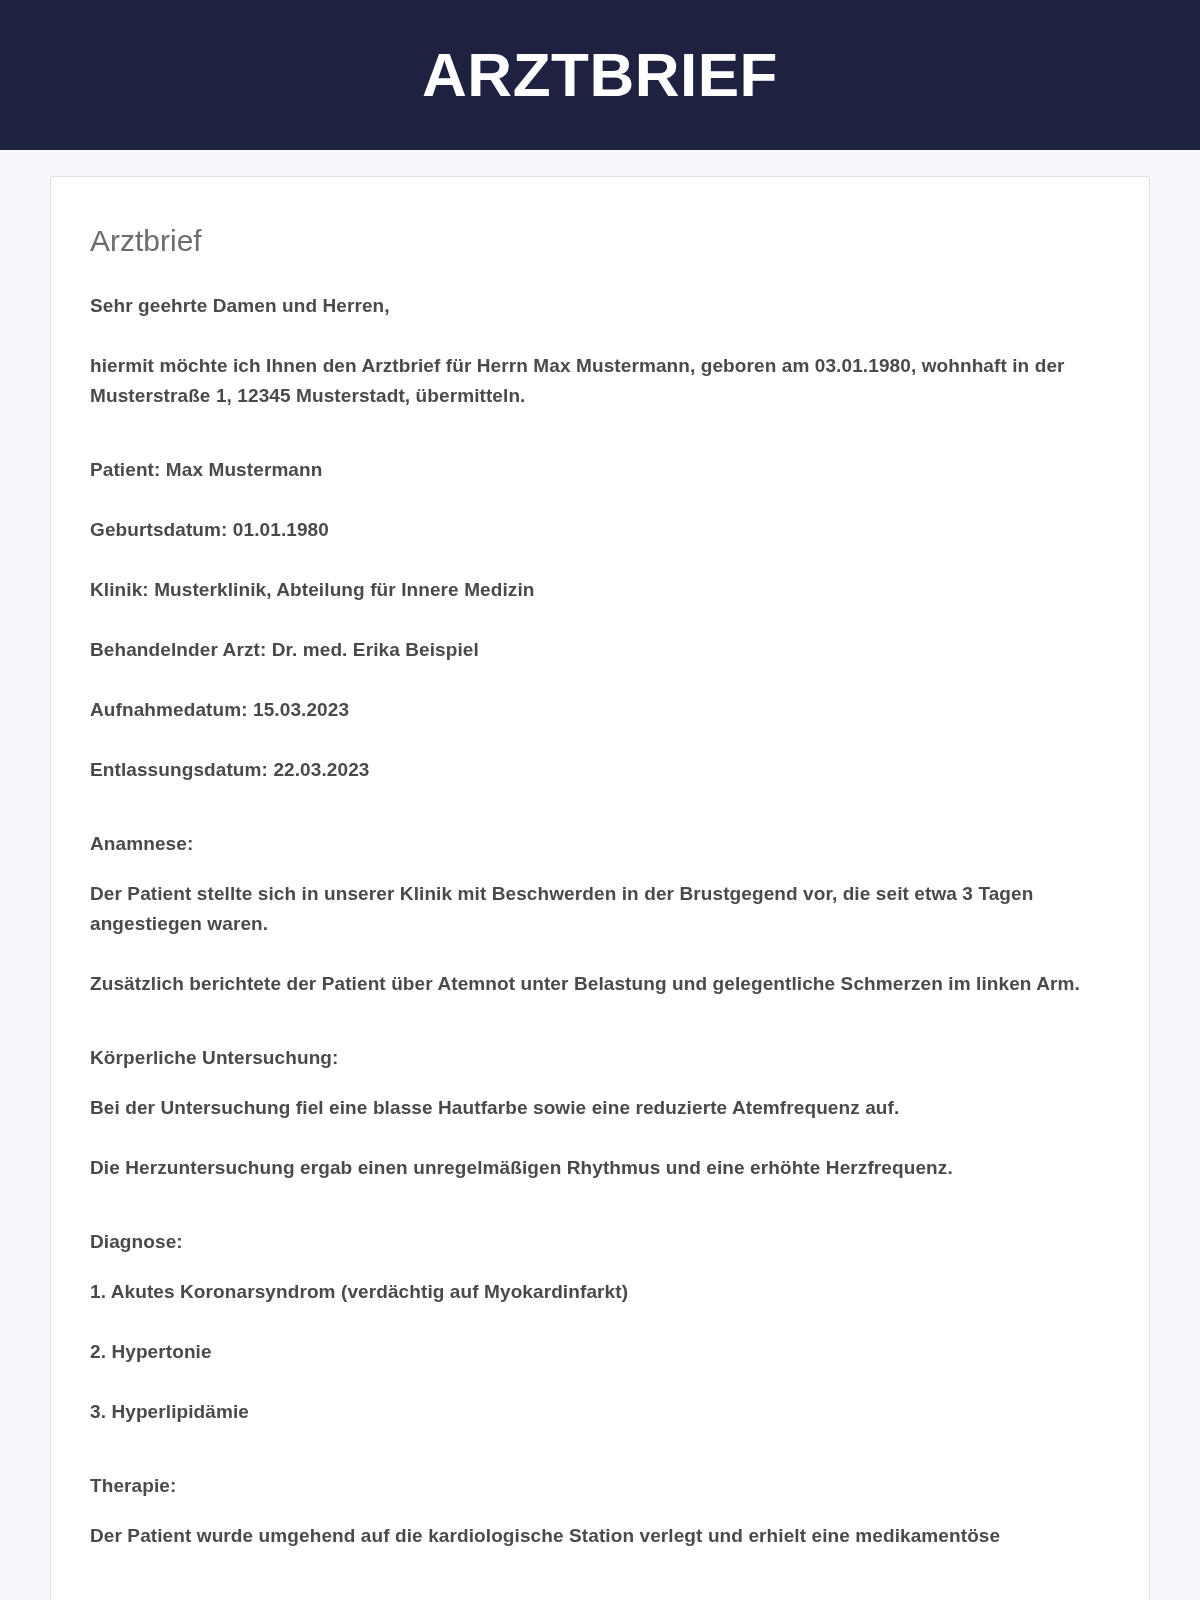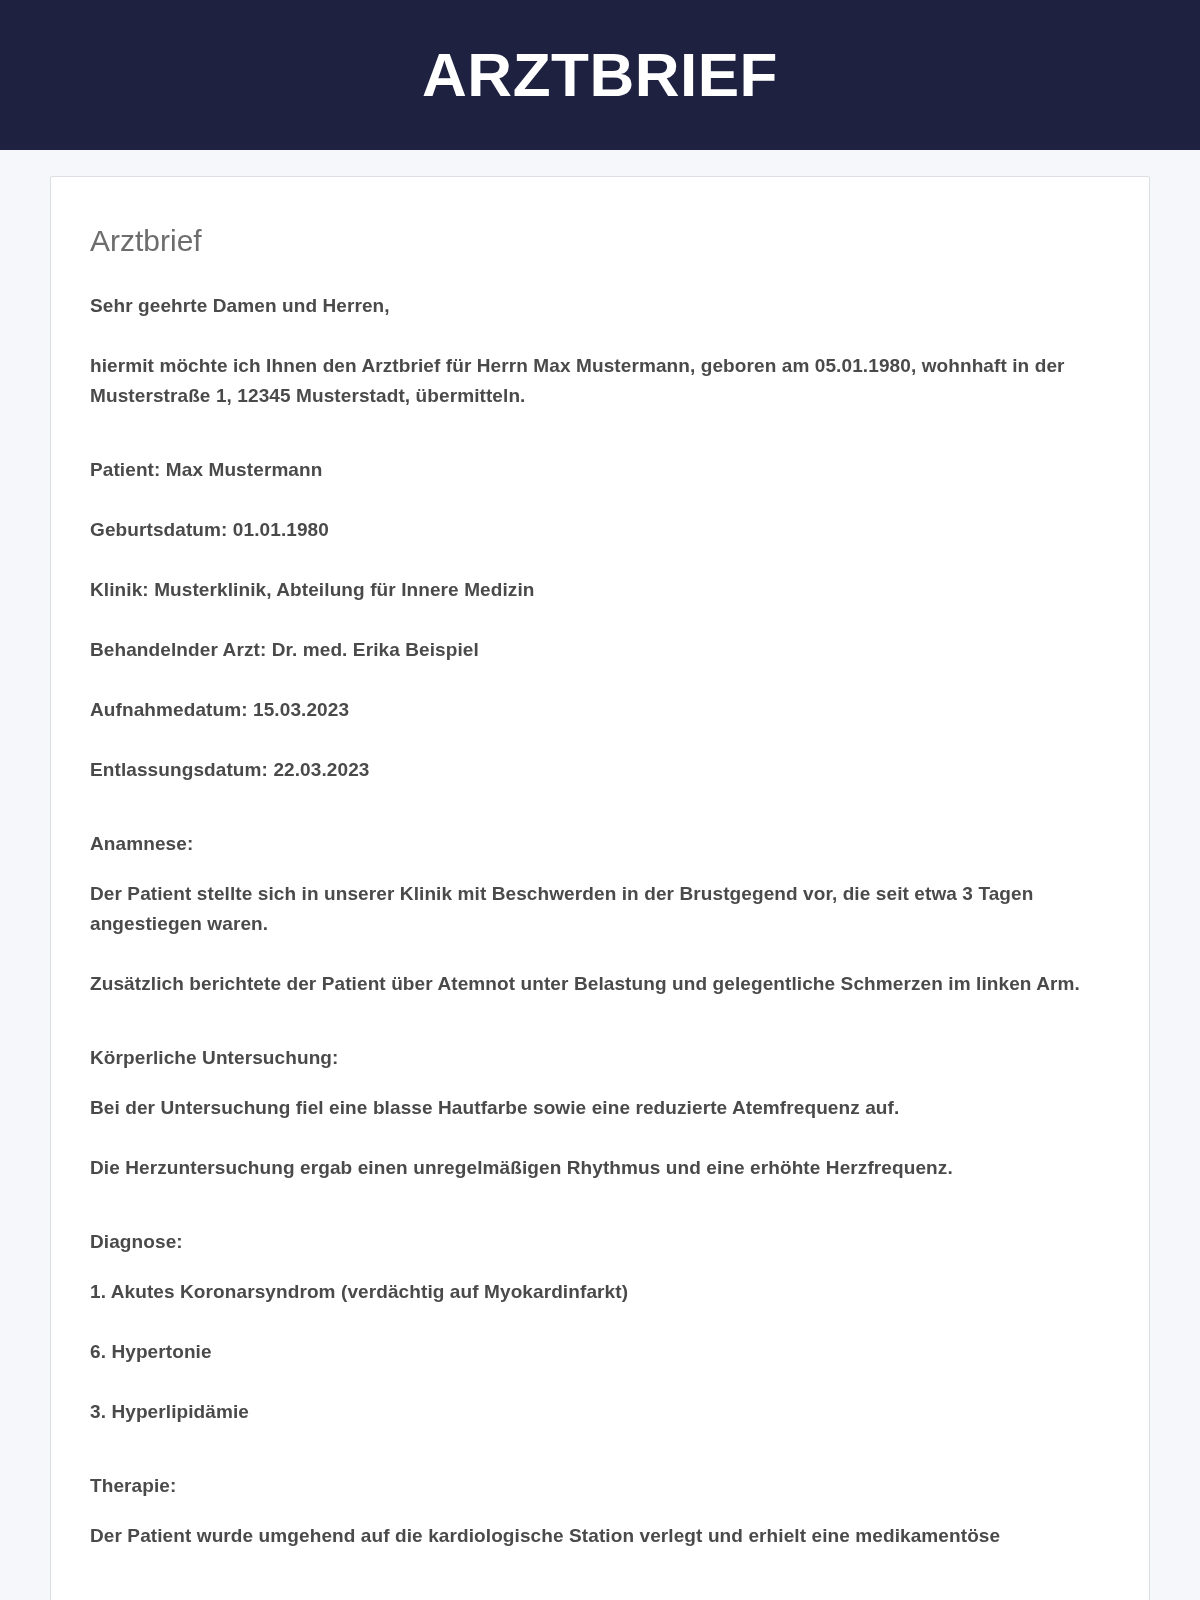--- a/index.html
+++ b/index.html
@@ -96,40 +96,40 @@
 
 <main class="page-body">
   <article class="document-card">
 
     <h2 class="doc-title">Arztbrief</h2>
 
     <section class="doc-body">
 
       <p>Sehr geehrte Damen und Herren,</p>
 
-      <p>hiermit möchte ich Ihnen den Arztbrief für Herrn Max Mustermann, geboren am 05.01.1980, wohnhaft in der Musterstraße 1, 12345 Musterstadt, übermitteln.</p>
+      <p>hiermit möchte ich Ihnen den Arztbrief für Herrn Max Mustermann, geboren am 03.01.1980, wohnhaft in der Musterstraße 1, 12345 Musterstadt, übermitteln.</p>
 
       <p class="gap-before">Patient: Max Mustermann</p>
       <p>Geburtsdatum: 01.01.1980</p>
       <p>Klinik: Musterklinik, Abteilung für Innere Medizin</p>
       <p>Behandelnder Arzt: Dr. med. Erika Beispiel</p>
       <p>Aufnahmedatum: 15.03.2023</p>
       <p>Entlassungsdatum: 22.03.2023</p>
 
       <p class="section-head gap-before">Anamnese:</p>
       <p>Der Patient stellte sich in unserer Klinik mit Beschwerden in der Brustgegend vor, die seit etwa 3 Tagen angestiegen waren.</p>
       <p>Zusätzlich berichtete der Patient über Atemnot unter Belastung und gelegentliche Schmerzen im linken Arm.</p>
 
       <p class="section-head gap-before">Körperliche Untersuchung:</p>
       <p>Bei der Untersuchung fiel eine blasse Hautfarbe sowie eine reduzierte Atemfrequenz auf.</p>
       <p>Die Herzuntersuchung ergab einen unregelmäßigen Rhythmus und eine erhöhte Herzfrequenz.</p>
 
       <p class="section-head gap-before">Diagnose:</p>
       <p>1. Akutes Koronarsyndrom (verdächtig auf Myokardinfarkt)</p>
-      <p>6. Hypertonie</p>
+      <p>2. Hypertonie</p>
       <p>3. Hyperlipidämie</p>
 
       <p class="section-head gap-before">Therapie:</p>
       <p>Der Patient wurde umgehend auf die kardiologische Station verlegt und erhielt eine medikamentöse</p>
 
     </section>
   </article>
 </main>
 
 <footer class="site-footer">

